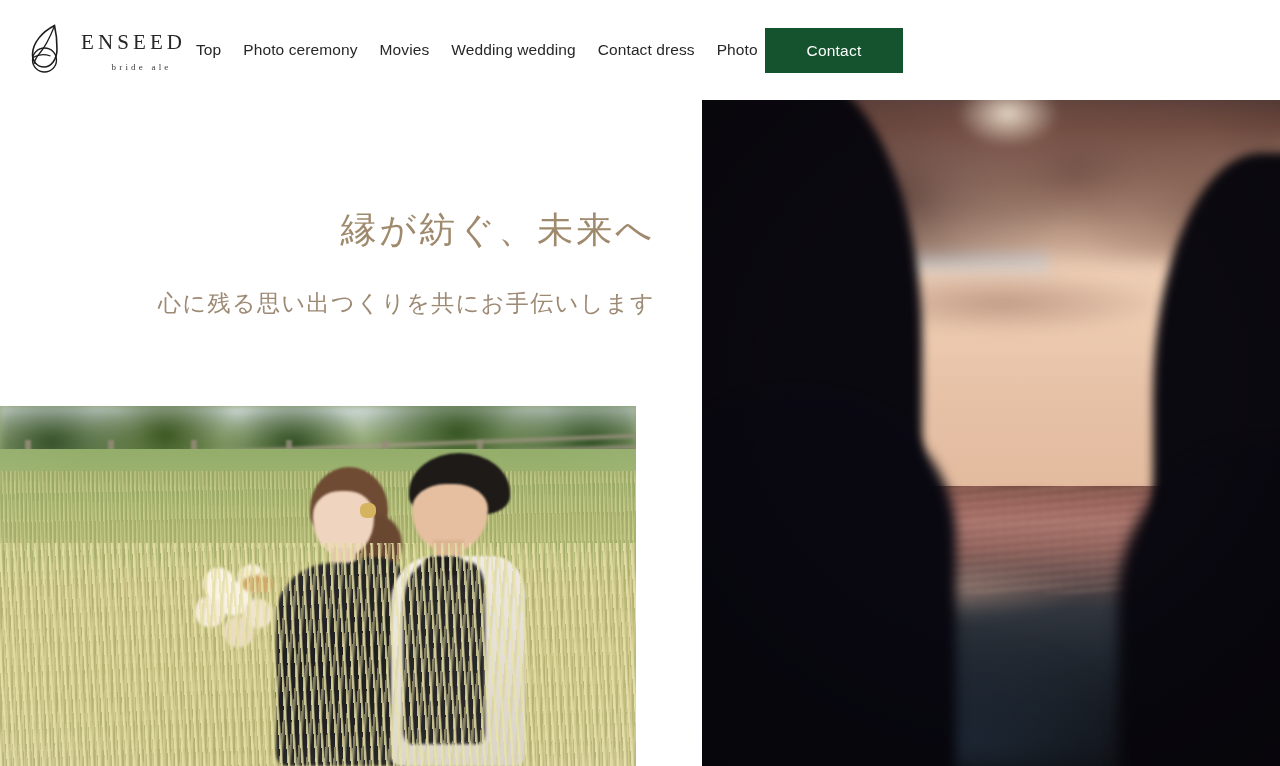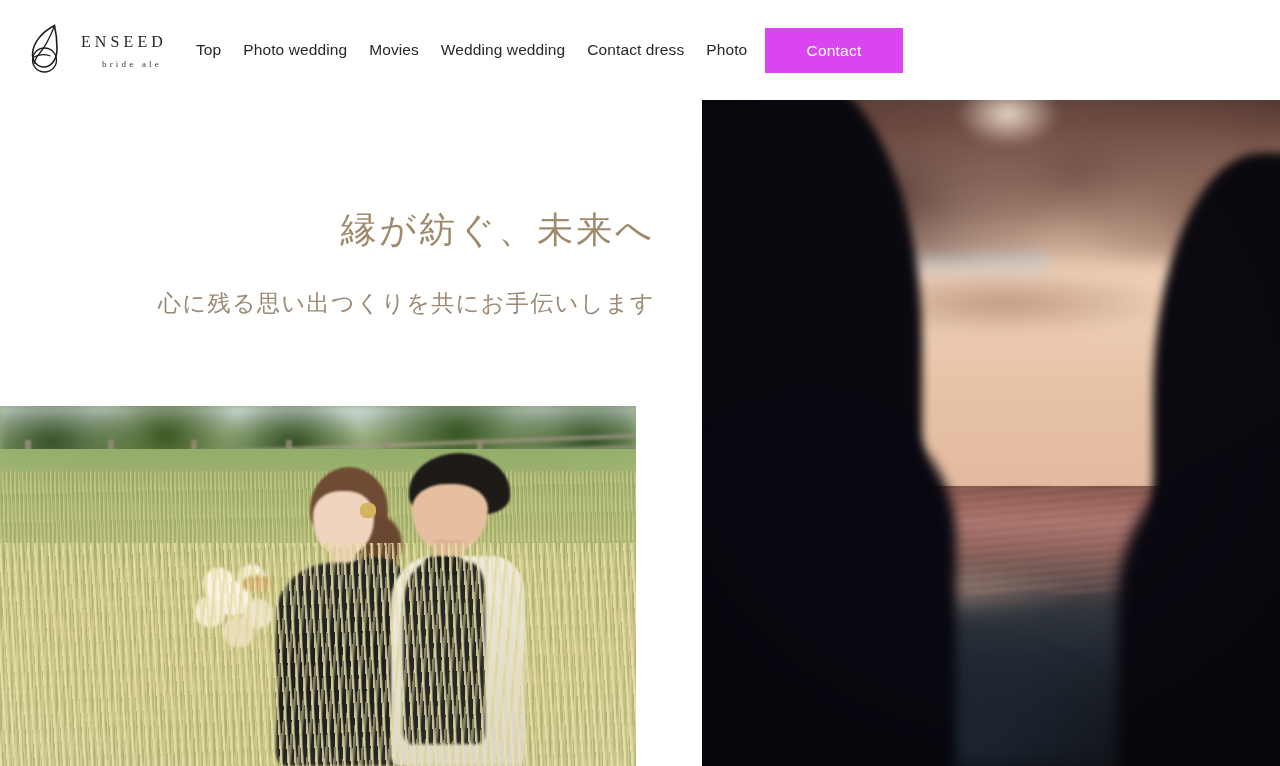--- a/index.html
+++ b/index.html
@@ -44,21 +44,21 @@
 
   .brand-words {
     display: flex;
     flex-direction: column;
     align-items: center;
     padding-top: 3px;
   }
 
   .brand-name {
     font-family: "Liberation Serif", "DejaVu Serif", serif;
-    font-size: 16px;
+    font-size: 21px;
     letter-spacing: 4.1px;
     color: #262626;
     line-height: 1;
     padding-left: 4px;
     white-space: nowrap;
   }
 
   .brand-tagline {
     font-family: "Liberation Serif", "DejaVu Serif", serif;
     font-size: 9px;
@@ -89,21 +89,21 @@
     letter-spacing: 0.1px;
   }
   .nav-link:first-child { padding-left: 0; }
 
   .contact-button {
     position: absolute;
     left: 765px;
     top: 28px;
     width: 138px;
     height: 45px;
-    background: #d946ef;
+    background: #14532d;
     border: none;
     color: #ffffff;
     font-size: 15.5px;
     font-family: "Liberation Sans", "DejaVu Sans", sans-serif;
     letter-spacing: 0.2px;
     cursor: pointer;
     display: flex;
     align-items: center;
     justify-content: center;
   }
@@ -565,21 +565,21 @@
         <path d="M9 35.5 C14 32.5 21 32 26.5 34" fill="none" stroke="#1d1d1d" stroke-width="1.1"></path>
       </svg>
       <span class="brand-words">
         <span class="brand-name">ENSEED</span>
         <span class="brand-tagline">bride ale</span>
       </span>
     </a>
 
     <nav class="main-nav">
       <a class="nav-link" href="#">Top</a>
-      <a class="nav-link" href="#">Photo wedding</a>
+      <a class="nav-link" href="#">Photo ceremony</a>
       <a class="nav-link" href="#">Movies</a>
       <a class="nav-link" href="#">Wedding wedding</a>
       <a class="nav-link" href="#">Contact dress</a>
       <a class="nav-link" href="#">Photo</a>
     </nav>
 
     <button class="contact-button">Contact</button>
   </header>
 
   <div class="hero-copy">

